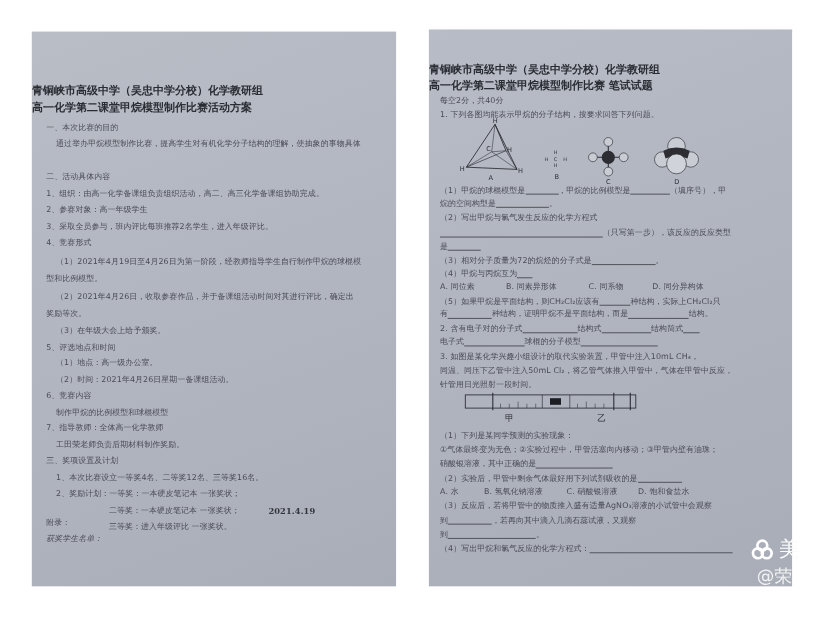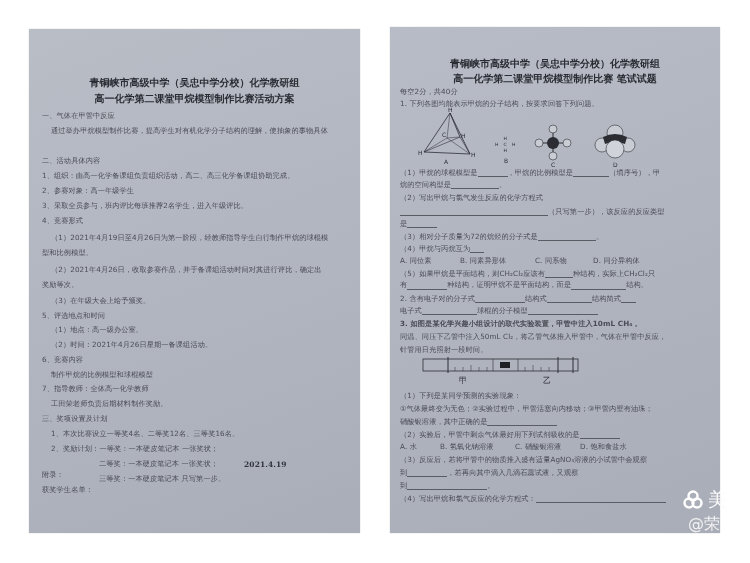--- a/index.html
+++ b/index.html
@@ -11,40 +11,40 @@
     position:absolute;
     background: linear-gradient(160deg, #b9bdc6 0%, #b3b7c1 40%, #aeb2bd 75%, #a9adb8 100%);
     box-shadow: 0 0 1px rgba(0,0,0,0.25);
     color:#3c3e46;
     overflow:hidden;
   }
   #paper-left { left:29px; top:29px; width:331px; height:504px; }
   #paper-right { left:390px; top:27px; width:330px; height:506px;
     background: linear-gradient(160deg, #b8bcc6 0%, #b1b5bf 45%, #a9adb8 100%); }
   .line { position:absolute; white-space:nowrap; font-size:7.2px; line-height:9px; color:#4a4c55; letter-spacing:0.1px; }
-  .title { position:absolute; left:0; right:0; text-align:center; font-family:"DejaVu Serif", serif; font-weight:bold; color:#2a2c33; font-size:10px; line-height:12px; }
+  .title { position:absolute; left:0; right:0; text-align:left; font-family:"DejaVu Serif", serif; font-weight:bold; color:#2a2c33; font-size:10px; line-height:12px; }
   .date { font-family:"DejaVu Serif", serif; color:#33353c; font-weight:bold; }
   .blank { display:inline-block; border-bottom:1px solid #5a5c64; vertical-align:bottom; height:7px; }
   .watermark {
     position:absolute; right:0; top:485px; width:70px; height:50px; color:#ffffff;
   }
   .wm-logo { position:absolute; left:2px; top:4px; width:22px; height:22px; }
   .wm-text1 { position:absolute; left:28px; top:2px; font-size:19px; line-height:24px; color:#fafafa; }
   .wm-text2 { position:absolute; left:8px; top:29px; font-size:16px; line-height:20px; color:#f2f2f2; }
   svg { position:absolute; overflow:visible; }
   .lbl { font-size:6px; fill:#2d2f36; font-family:"DejaVu Sans", sans-serif; }
 </style>
 </head>
 <body>
 
 <div id="paper-left" class="paper">
   <div class="title" style="top:48px;">青铜峡市高级中学（吴忠中学分校）化学教研组</div>
   <div class="title" style="top:64px;">高一化学第二课堂甲烷模型制作比赛活动方案</div>
 
-  <div class="line" style="left:13px; top:82px;">一、气体在甲管中反应</div>
+  <div class="line" style="left:13px; top:82px;">一、本次比赛的目的</div>
   <div class="line" style="left:22px; top:97px;">通过举办甲烷模型制作比赛，提高学生对有机化学分子结构的理解，使抽象的事物具体</div>
   <div class="line" style="left:13px; top:127px;">二、活动具体内容</div>
   <div class="line" style="left:13px; top:142px;">1、组织：由高一化学备课组负责组织活动，高二、高三化学备课组协助完成。</div>
   <div class="line" style="left:13px; top:157px;">2、参赛对象：高一年级学生</div>
   <div class="line" style="left:13px; top:172px;">3、采取全员参与，班内评比每班推荐2名学生，进入年级评比。</div>
   <div class="line" style="left:13px; top:187px;">4、竞赛形式</div>
   <div class="line" style="left:22px; top:204px;">（1）2021年4月19日至4月26日为第一阶段，经教师指导学生自行制作甲烷的球棍模</div>
   <div class="line" style="left:13px; top:219px;">型和比例模型。</div>
   <div class="line" style="left:22px; top:236px;">（2）2021年4月26日，收取参赛作品，并于备课组活动时间对其进行评比，确定出</div>
   <div class="line" style="left:13px; top:251px;">奖励等次。</div>
@@ -53,25 +53,25 @@
   <div class="line" style="left:22px; top:296px;">（1）地点：高一级办公室。</div>
   <div class="line" style="left:22px; top:311px;">（2）时间：2021年4月26日星期一备课组活动。</div>
   <div class="line" style="left:13px; top:326px;">6、竞赛内容</div>
   <div class="line" style="left:22px; top:341px;">制作甲烷的比例模型和球棍模型</div>
   <div class="line" style="left:13px; top:355px;">7、指导教师：全体高一化学教师</div>
   <div class="line" style="left:22px; top:370px;">工田荣老师负责后期材料制作奖励。</div>
   <div class="line" style="left:13px; top:385px;">三、奖项设置及计划</div>
   <div class="line" style="left:22px; top:400px;">1、本次比赛设立一等奖4名、二等奖12名、三等奖16名。</div>
   <div class="line" style="left:22px; top:415px;">2、奖励计划：一等奖：一本硬皮笔记本 一张奖状；</div>
   <div class="line" style="left:70px; top:430px;">二等奖：一本硬皮笔记本  一张奖状；</div>
-  <div class="line" style="left:70px; top:445px;">三等奖：一本硬皮笔记本  只写第一步。</div>
+  <div class="line" style="left:70px; top:445px;">三等奖：进入年级评比  一张奖状。</div>
 
   <div class="line date" style="left:215px; top:431px; font-size:7.5px; top:431px;">2021.4.19</div>
   <div class="line" style="left:13px; top:441px; top:441px;">附录：</div>
-  <div class="line" style="left:13px; top:456px;">获奖学生名单：</div>
+  <div class="line" style="left:13px; top:456px;font-style:italic;">获奖学生名单：</div>
 </div>
 
 <div id="paper-right" class="paper">
   <div class="title" style="top:31px;">青铜峡市高级中学（吴忠中学分校）化学教研组</div>
   <div class="title" style="top:46px;">高一化学第二课堂甲烷模型制作比赛  笔试试题</div>
   <div class="line" style="left:10px; top:60px;">每空2分，共40分</div>
   <div class="line" style="left:10px; top:72px;">1. 下列各图均能表示甲烷的分子结构，按要求回答下列问题。</div>
 
   <svg style="left:30px; top:80px;" width="60" height="56">
     <line x1="30" y1="6" x2="4" y2="45" stroke="#2d2f36" stroke-width="0.8"></line>
@@ -150,21 +150,21 @@
     <span>有</span><span class="blank" style="width:40px"></span><span>种结构，证明甲烷不是平面结构，而是</span><span class="blank" style="width:55px"></span><span>结构。</span>
   </div>
 
   <div class="line" style="left:10px; top:267px;">
     <span>2. 含有电子对的分子式</span><span class="blank" style="width:50px"></span><span>结构式</span><span class="blank" style="width:45px"></span><span>结构简式</span><span class="blank" style="width:15px"></span>
   </div>
   <div class="line" style="left:10px; top:279px;">
     <span>电子式</span><span class="blank" style="width:55px"></span><span>球棍的分子模型</span><span class="blank" style="width:70px"></span>
   </div>
 
-  <div class="line" style="left:10px; top:292px;font-weight:bold;">3. 如图是某化学兴趣小组设计的取代实验装置，甲管中注入10mL CH₄，</div>
+  <div class="line" style="left:10px; top:292px;">3. 如图是某化学兴趣小组设计的取代实验装置，甲管中注入10mL CH₄，</div>
   <div class="line" style="left:10px; top:305px;">同温、同压下乙管中注入50mL Cl₂，将乙管气体推入甲管中，气体在甲管中反应，</div>
   <div class="line" style="left:10px; top:318px;">针管用日光照射一段时间。</div>
 
   <svg style="left:33px; top:330px;" width="160" height="28">
     <rect x="0" y="2" width="155" height="12" fill="none" stroke="#2d2f36" stroke-width="0.8"></rect>
     <line x1="25" y1="0" x2="25" y2="16" stroke="#2d2f36" stroke-width="1"></line>
     <line x1="70" y1="2" x2="70" y2="14" stroke="#2d2f36" stroke-width="0.6"></line>
     <line x1="95" y1="2" x2="95" y2="14" stroke="#2d2f36" stroke-width="0.6"></line>
     <line x1="135" y1="0" x2="135" y2="16" stroke="#2d2f36" stroke-width="1"></line>
     <line x1="150" y1="0" x2="150" y2="16" stroke="#2d2f36" stroke-width="1"></line>

